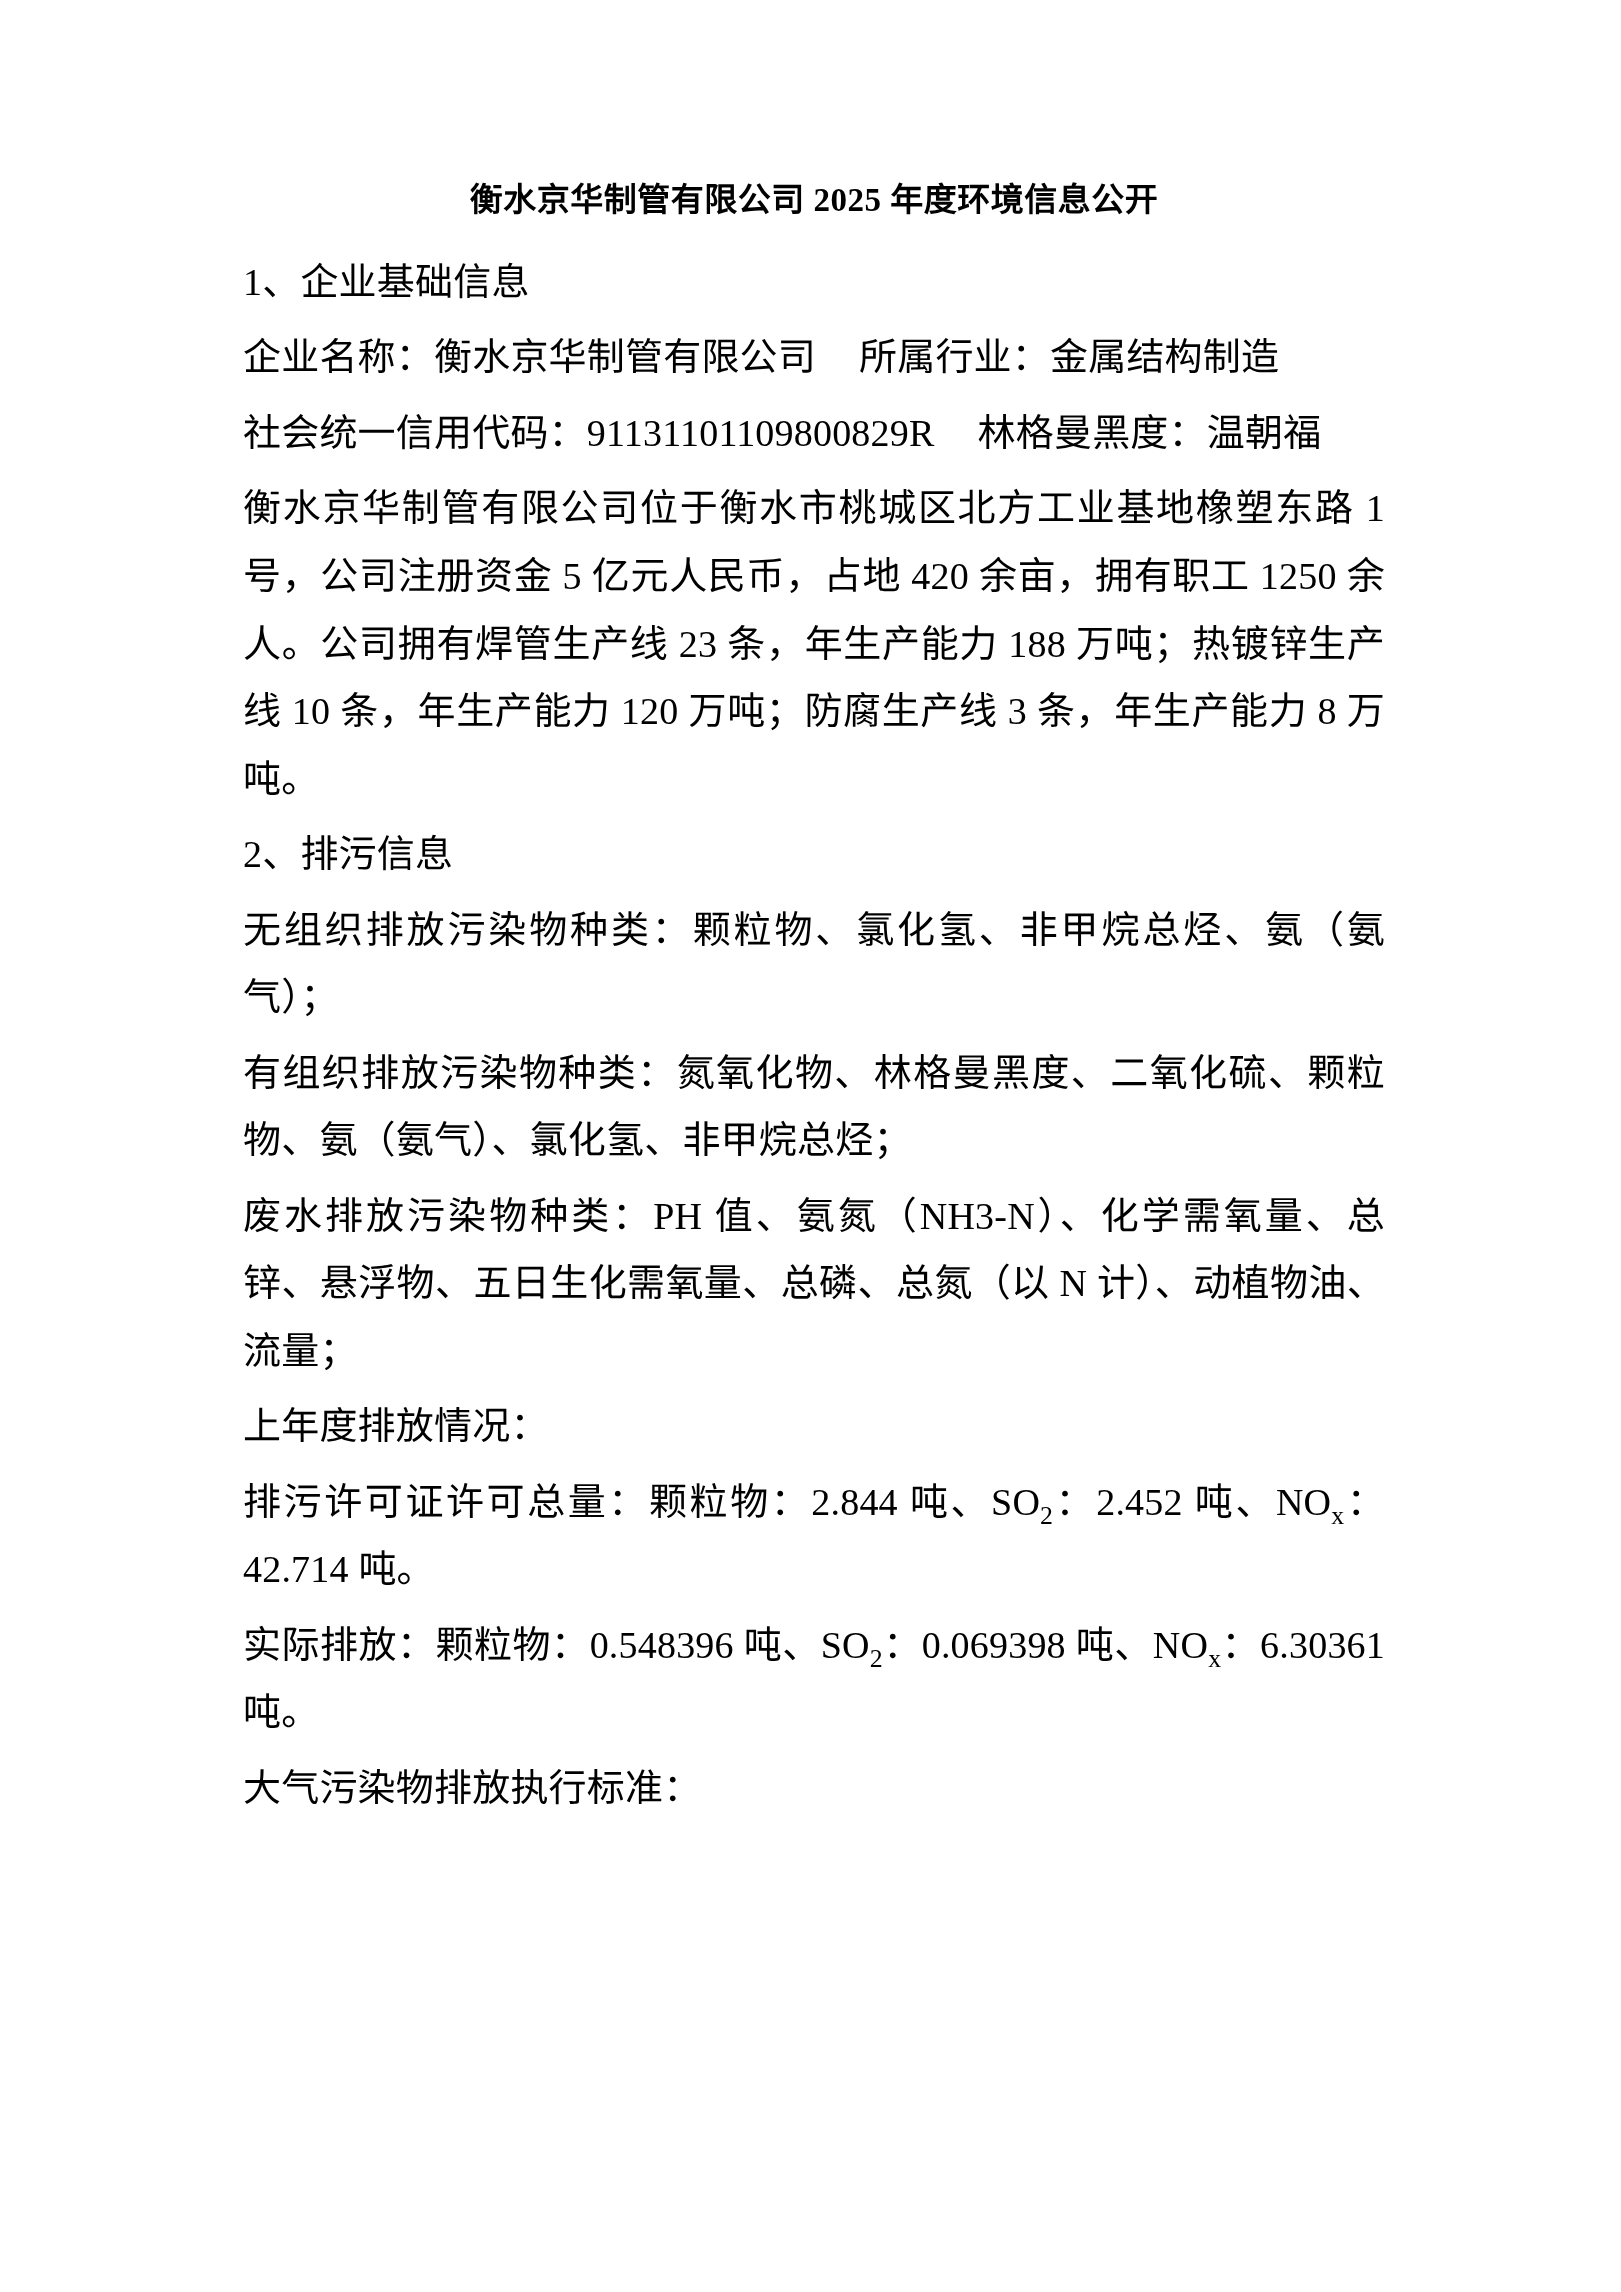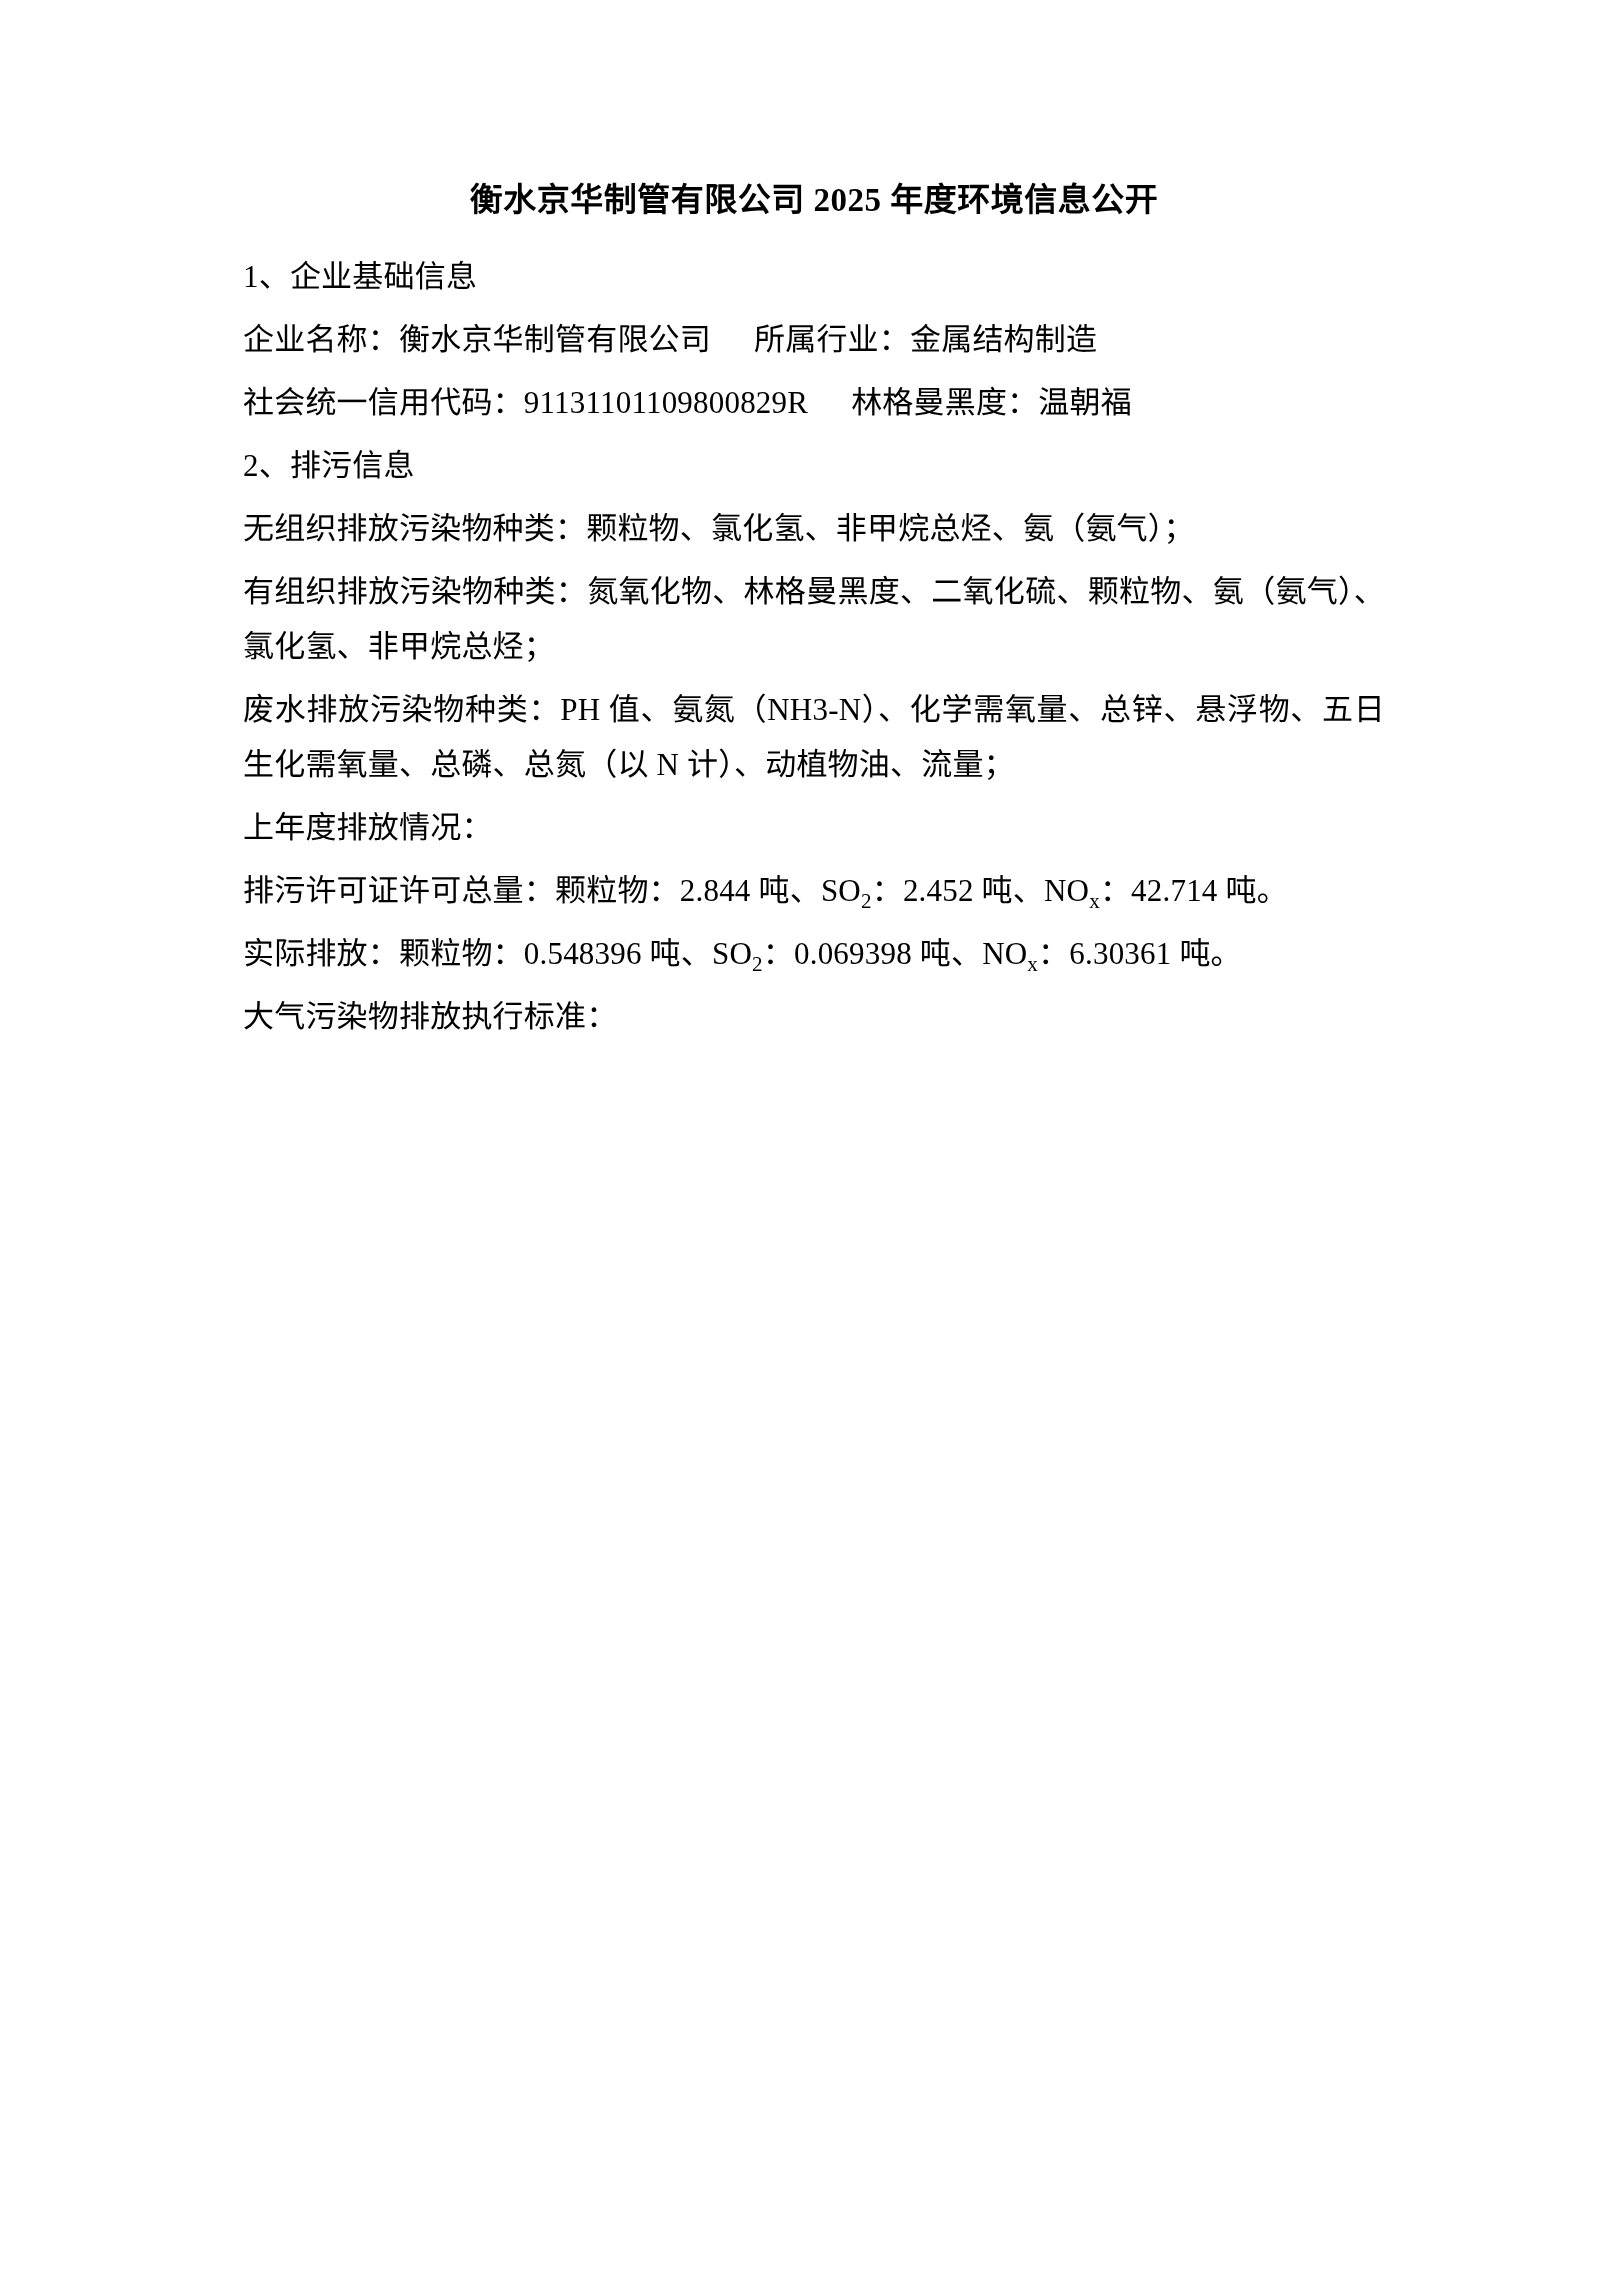--- a/index.html
+++ b/index.html
@@ -28,21 +28,21 @@
   }
   .doc-title {
     text-align: center;
     font-size: 33px;
     line-height: 1.5;
     margin: 0 0 23.5px 0;
     letter-spacing: 0.5px;
     font-weight: bold;
   }
   p.para {
-    font-size: 31px;
+    font-size: 38px;
     line-height: 1.78;
     margin: 0 0 7.8px 0;
     text-align: justify;
     text-justify: inter-ideograph;
     letter-spacing: 0.2px;
   }
   .gap-wide {
     display: inline-block;
     width: 43px;
   }
@@ -64,20 +64,21 @@
 
     <p class="para">
       <span>企业名称：衡水京华制管有限公司</span><span class="gap-wide"></span><span>所属行业：金属结构制造</span>
     </p>
 
     <p class="para">
       <span>社会统一信用代码：91131101109800829R</span><span class="gap-wide"></span><span>林格曼黑度：温朝福</span>
     </p>
 
 
+    <p class="para">衡水京华制管有限公司位于衡水市桃城区北方工业基地橡塑东路 1 号，公司注册资金 5 亿元人民币，占地 420 余亩，拥有职工 1250 余人。公司拥有焊管生产线 23 条，年生产能力 188 万吨；热镀锌生产线 10 条，年生产能力 120 万吨；防腐生产线 3 条，年生产能力 8 万吨。</p>
 
     <p class="para">2、排污信息</p>
 
     <p class="para">无组织排放污染物种类：颗粒物、氯化氢、非甲烷总烃、氨（氨气）；</p>
 
     <p class="para">有组织排放污染物种类：氮氧化物、林格曼黑度、二氧化硫、颗粒物、氨（氨气）、氯化氢、非甲烷总烃；</p>
 
     <p class="para">废水排放污染物种类：PH 值、氨氮（NH3-N）、化学需氧量、总锌、悬浮物、五日生化需氧量、总磷、总氮（以 N 计）、动植物油、流量；</p>
 
     <p class="para">上年度排放情况：</p>

